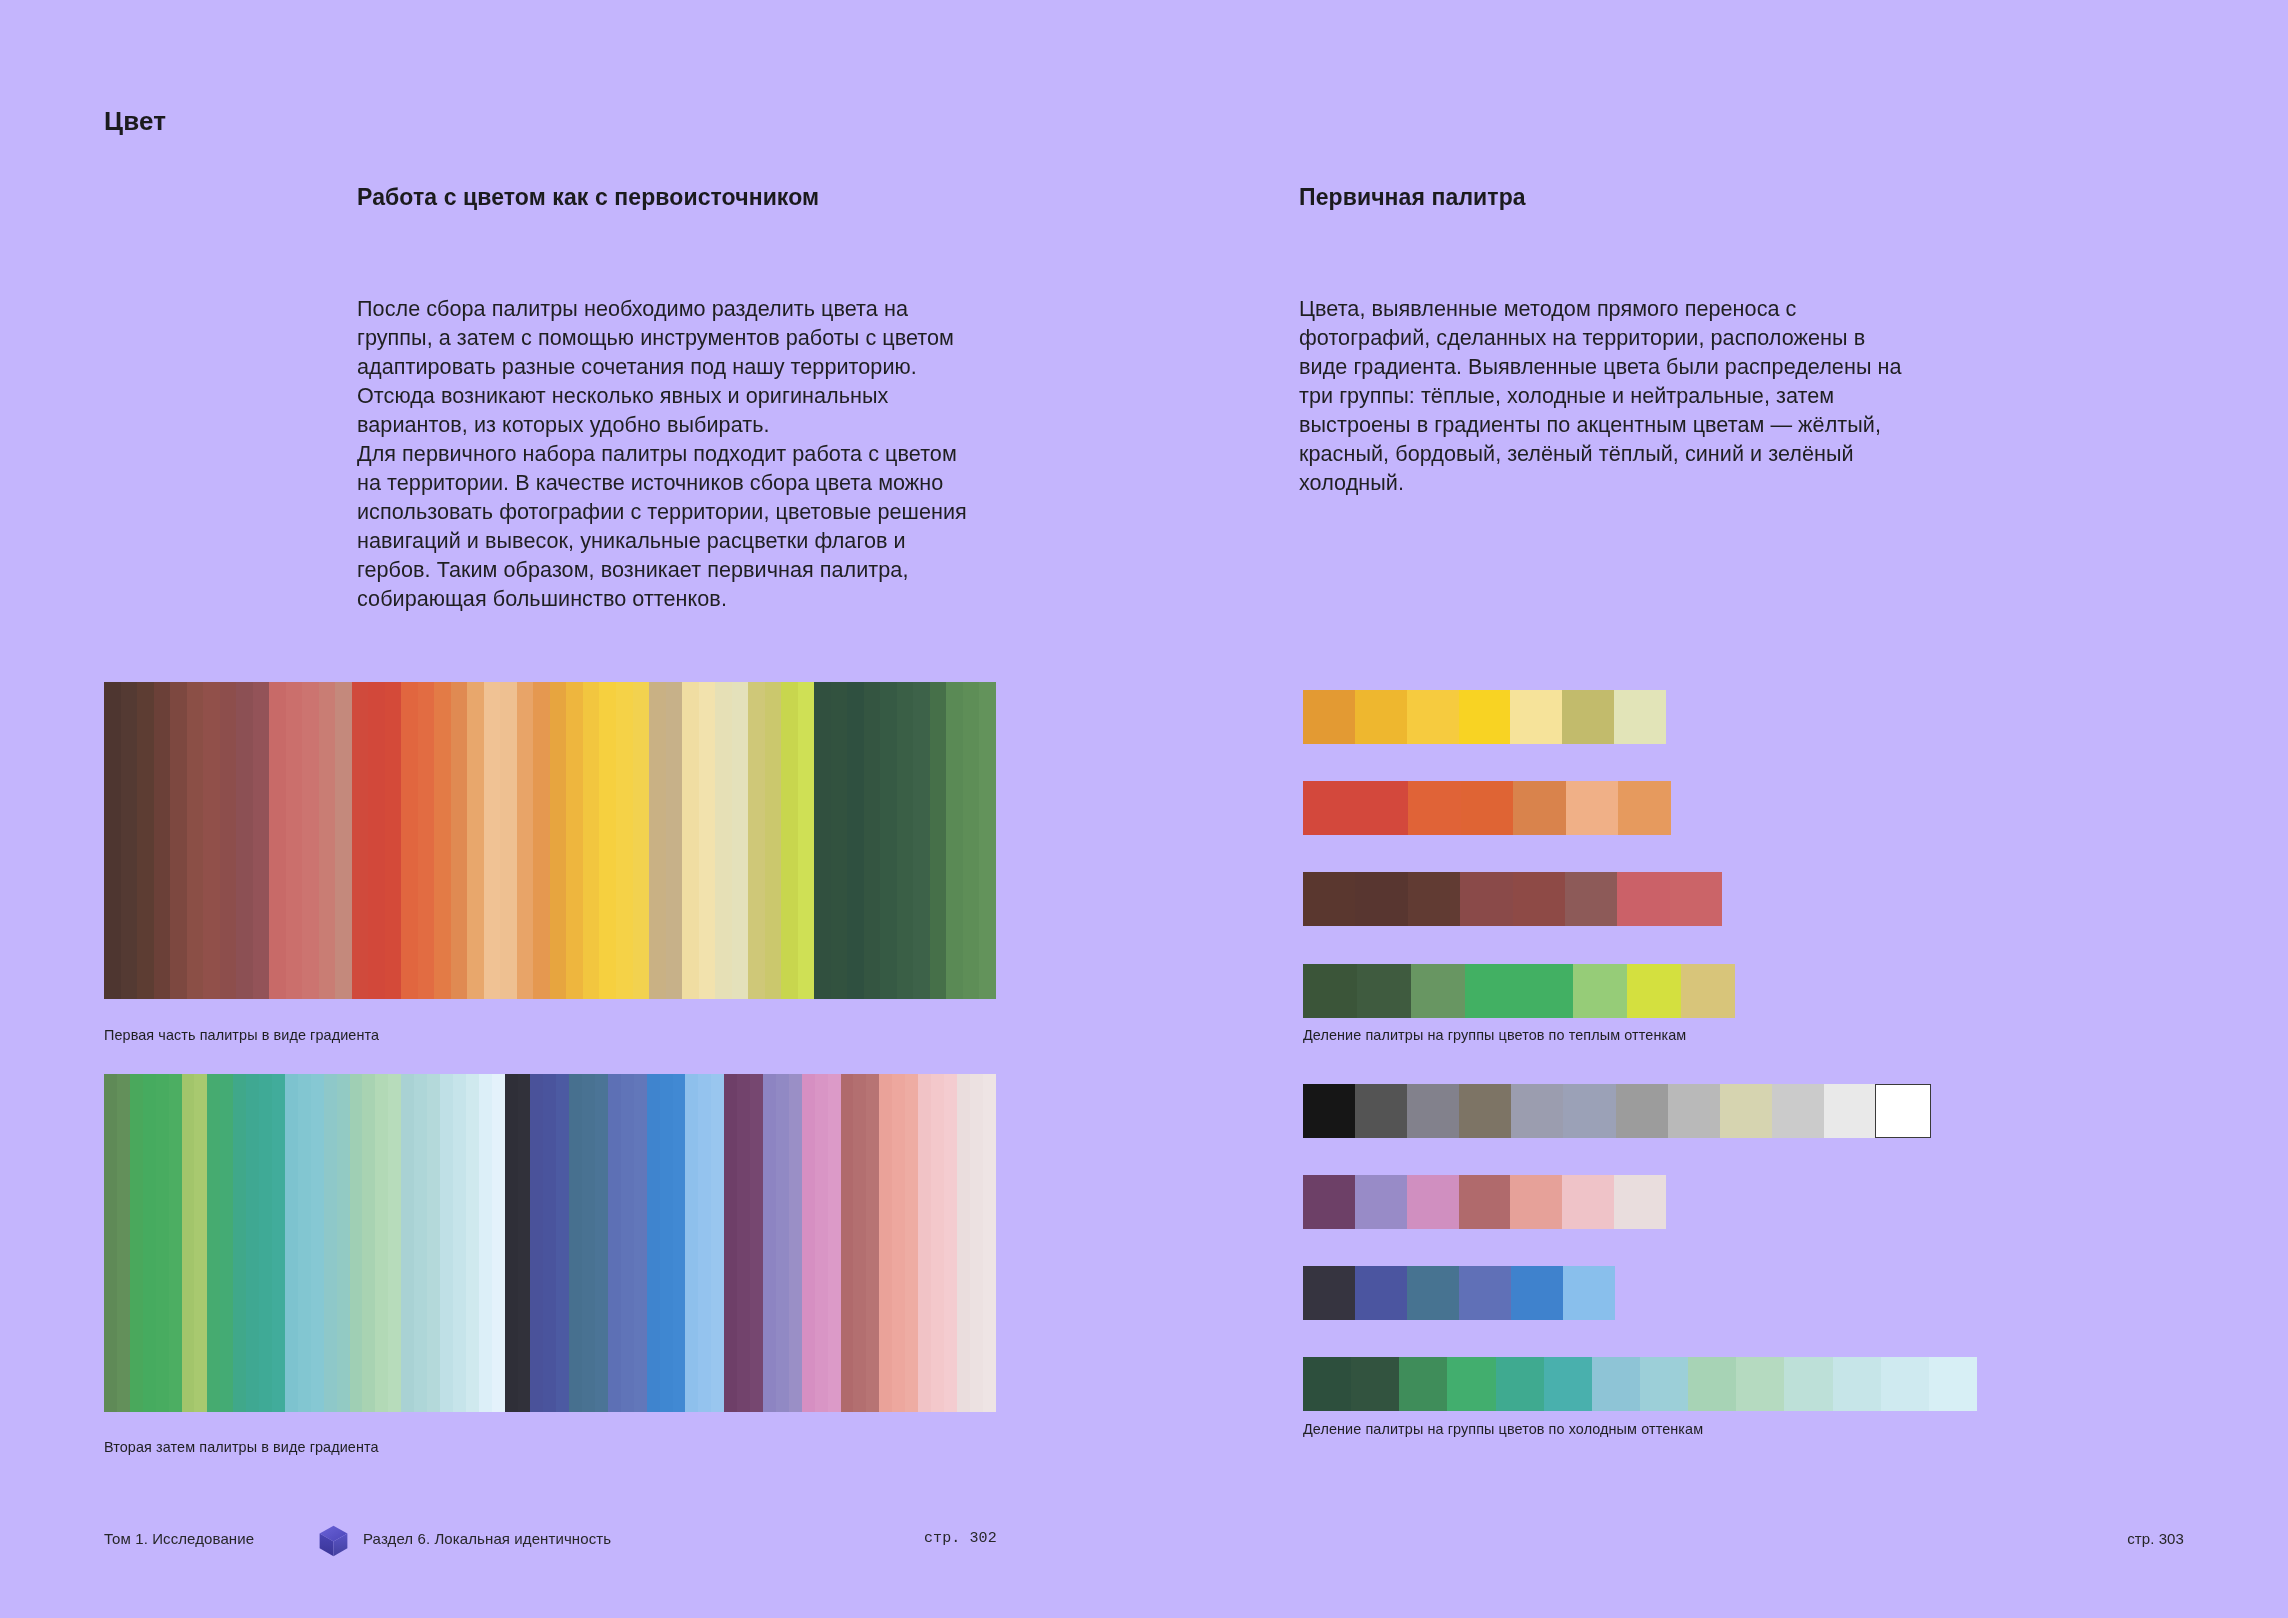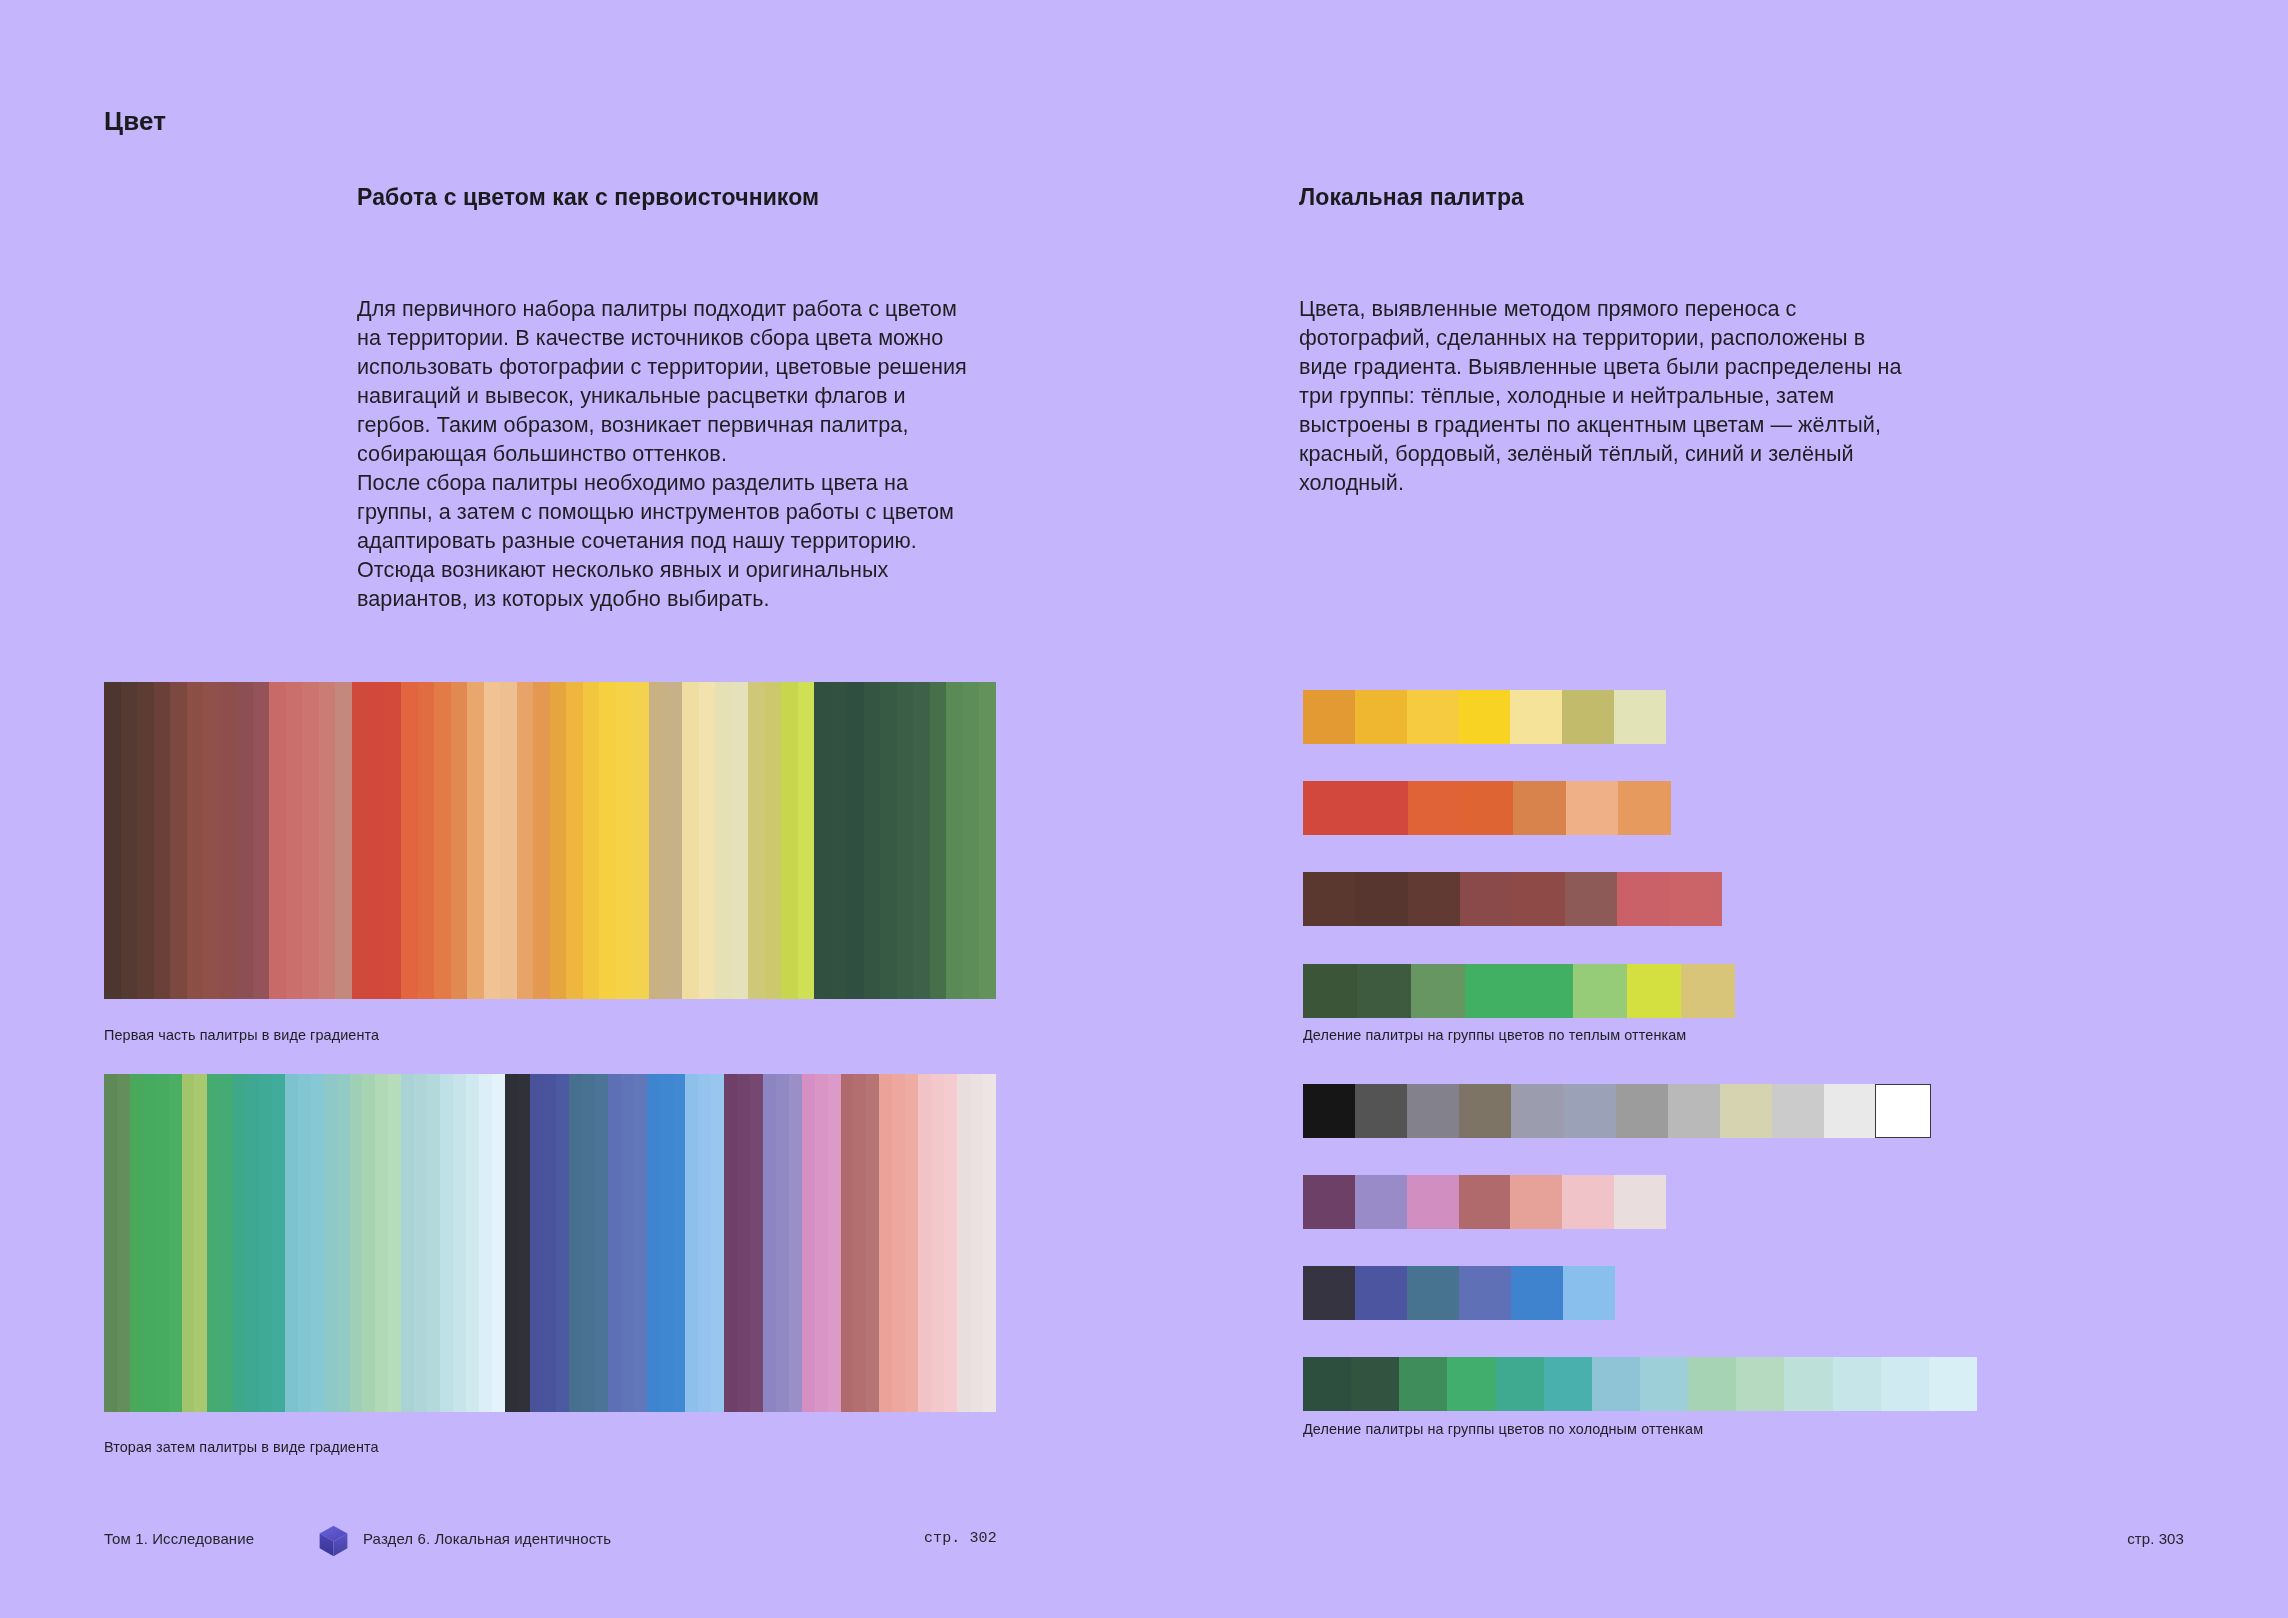--- a/index.html
+++ b/index.html
@@ -136,27 +136,27 @@
 </head>
 <body>
 
 <div class="page">
 
   <div class="running-head">Цвет</div>
 
   <div class="col col-left">
     <h2 class="section-title">Работа с цветом как с первоисточником</h2>
     <div class="body-copy">
+      <p>После сбора палитры необходимо разделить цвета на группы, а затем с помощью инструментов работы с цветом адаптировать разные сочетания под нашу территорию. Отсюда возникают несколько явных и оригинальных вариантов, из которых удобно выбирать.</p>
       <p>Для первичного набора палитры подходит работа с цветом на территории. В качестве источников сбора цвета можно использовать фотографии с территории, цветовые решения навигаций и вывесок, уникальные расцветки флагов и гербов. Таким образом, возникает первичная палитра, собирающая большинство оттенков.</p>
-      <p>После сбора палитры необходимо разделить цвета на группы, а затем с помощью инструментов работы с цветом адаптировать разные сочетания под нашу территорию. Отсюда возникают несколько явных и оригинальных вариантов, из которых удобно выбирать.</p>
     </div>
   </div>
 
   <div class="col col-right">
-    <h2 class="section-title">Локальная палитра</h2>
+    <h2 class="section-title">Первичная палитра</h2>
     <div class="body-copy">
       <p>Цвета, выявленные методом прямого переноса с фотографий, сделанных на территории, расположены в виде градиента. Выявленные цвета были распределены на три группы: тёплые, холодные и нейтральные, затем выстроены в градиенты по акцентным цветам — жёлтый, красный, бордовый, зелёный тёплый, синий и зелёный холодный.</p>
     </div>
   </div>
 
   <div class="palette-block" id="palette-warm-gradient">
     <div class="strip">
         <div class="sw" style="background: rgb(78, 54, 48);"></div>
         <div class="sw" style="background: rgb(84, 58, 51);"></div>
         <div class="sw" style="background: rgb(93, 61, 51);"></div>

